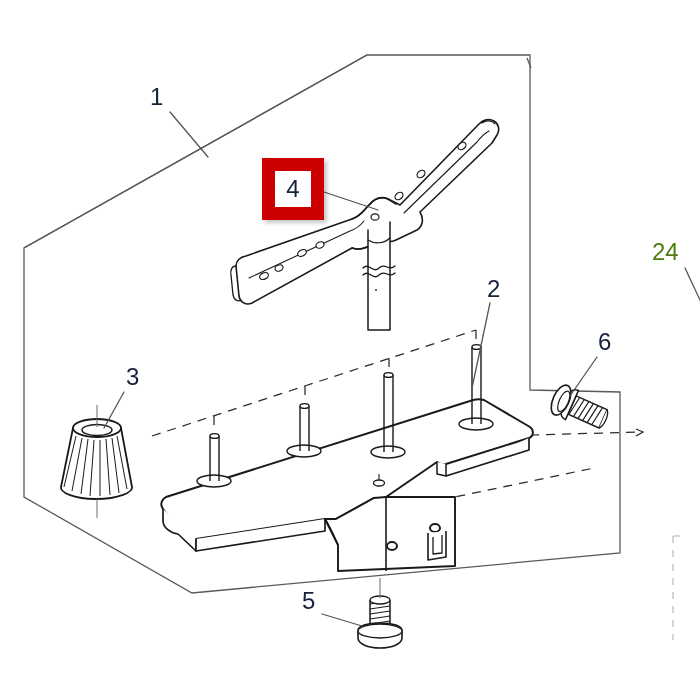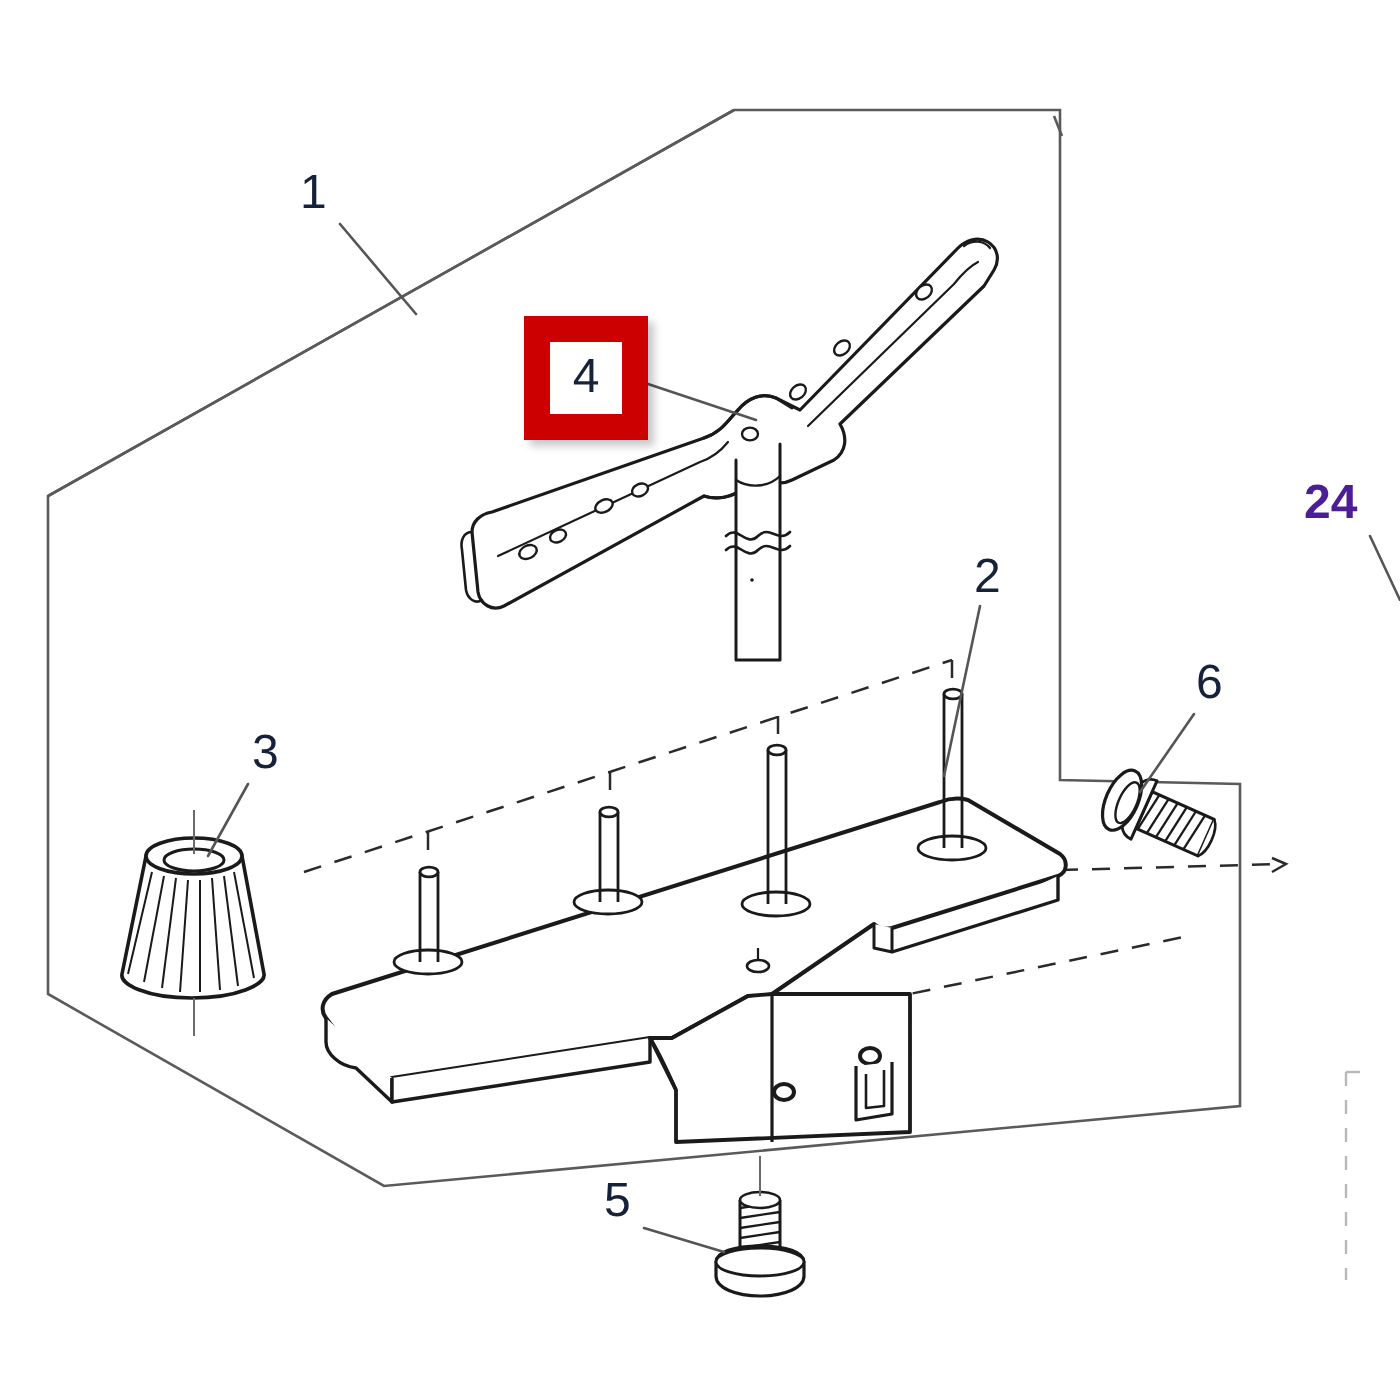--- a/index.html
+++ b/index.html
@@ -277,20 +277,20 @@
       </g>
 
   </svg>
 
   <div id="callout-layer">
       <div class="callout-num big" style="left: 150px; top: 85px; color: rgb(22, 33, 58);">1</div>
       <div class="callout-num big" style="left: 487px; top: 277px; color: rgb(22, 33, 58);">2</div>
       <div class="callout-num big" style="left: 126px; top: 365px; color: rgb(22, 33, 58);">3</div>
       <div class="callout-num big" style="left: 302px; top: 589px; color: rgb(22, 33, 58);">5</div>
       <div class="callout-num big" style="left: 598px; top: 330px; color: rgb(22, 33, 58);">6</div>
-      <div class="callout-num big" style="left: 652px; top: 240px; color: #4c1d95; font-weight: bold;">24</div>
+      <div class="callout-num big" style="left: 652px; top: 240px; color: #4d7c0f;">24</div>
     </div>
 
   <div id="highlight-box" style="left: 262px; top: 158px; width: 62px; height: 62px; border-width: 13px; border-color: rgb(204, 0, 0); background: rgb(255, 255, 255);">
     <span class="hl-label" style="color: rgb(22, 33, 58);">4</span>
   </div>
 
 </div>
 
 </body></html>

